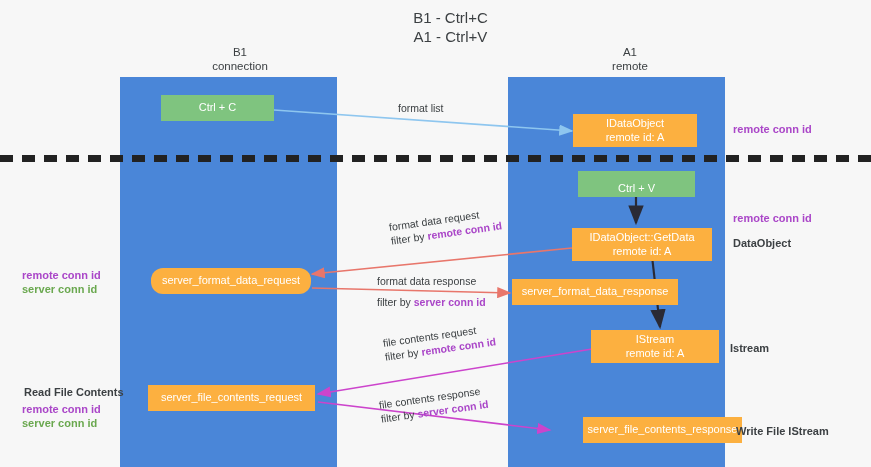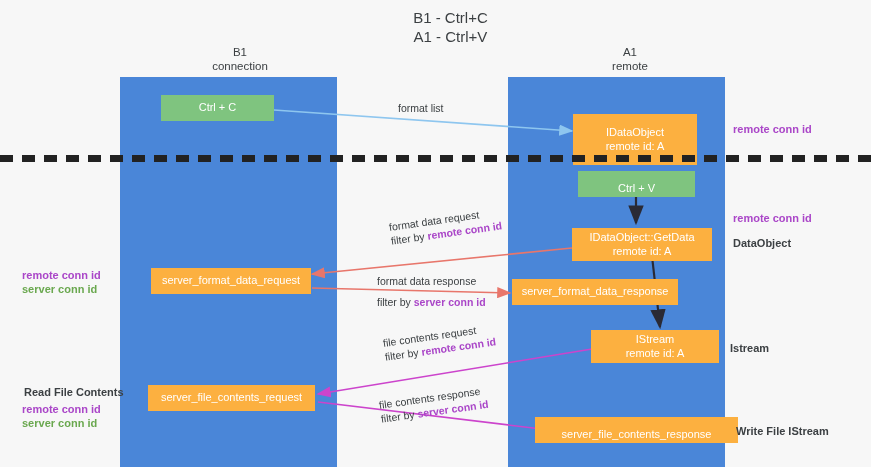--- a/index.html
+++ b/index.html
@@ -154,52 +154,52 @@
   </div>
   <div class="abs col-head" id="head-right">
     <div>A1</div>
     <div>remote</div>
   </div>
 
   <div class="abs box green" style="left:161px; top:95px; width:113px; height:26px;">
     <div>Ctrl + C</div>
   </div>
 
-  <div class="abs box orange" style="left:573px; top:114px; width:124px; height:51px;">
+  <div class="abs box orange" style="left:573px; top:114px; width:124px; height:33px;">
     <div>IDataObject</div>
     <div>remote id: A</div>
   </div>
 
   <div class="abs box green" style="left:578px; top:171px; width:117px; height:26px;justify-content:flex-end;">
     <div>Ctrl + V</div>
   </div>
 
   <div class="abs box orange" style="left:572px; top:228px; width:140px; height:33px;">
     <div>IDataObject::GetData</div>
     <div>remote id: A</div>
   </div>
 
-  <div class="abs box orange" style="left:151px; top:268px; width:160px; height:26px;">
+  <div class="abs box orange" style="left:151px; top:268px; width:160px; height:26px;border-radius:12px;">
     <div>server_format_data_request</div>
   </div>
 
   <div class="abs box orange" style="left:512px; top:279px; width:166px; height:26px;text-align:right;">
     <div>server_format_data_response</div>
   </div>
 
   <div class="abs box orange" style="left:591px; top:330px; width:128px; height:33px;">
     <div>IStream</div>
     <div>remote id: A</div>
   </div>
 
   <div class="abs box orange" style="left:148px; top:385px; width:167px; height:26px;">
     <div>server_file_contents_request</div>
   </div>
 
-  <div class="abs box orange" style="left:535px; top:417px; width:203px; height:26px;justify-content:flex-end;">
+  <div class="abs box orange" style="left:583px; top:417px; width:159px; height:26px;">
     <div>server_file_contents_response</div>
   </div>
 
   <div class="abs edge-label" style="left:398px; top:101px;">
     <span>format list</span>
   </div>
 
   <div class="abs edge-label rot-1" style="left:388px; top:220px;">
     <div>format data request</div>
     <div>

